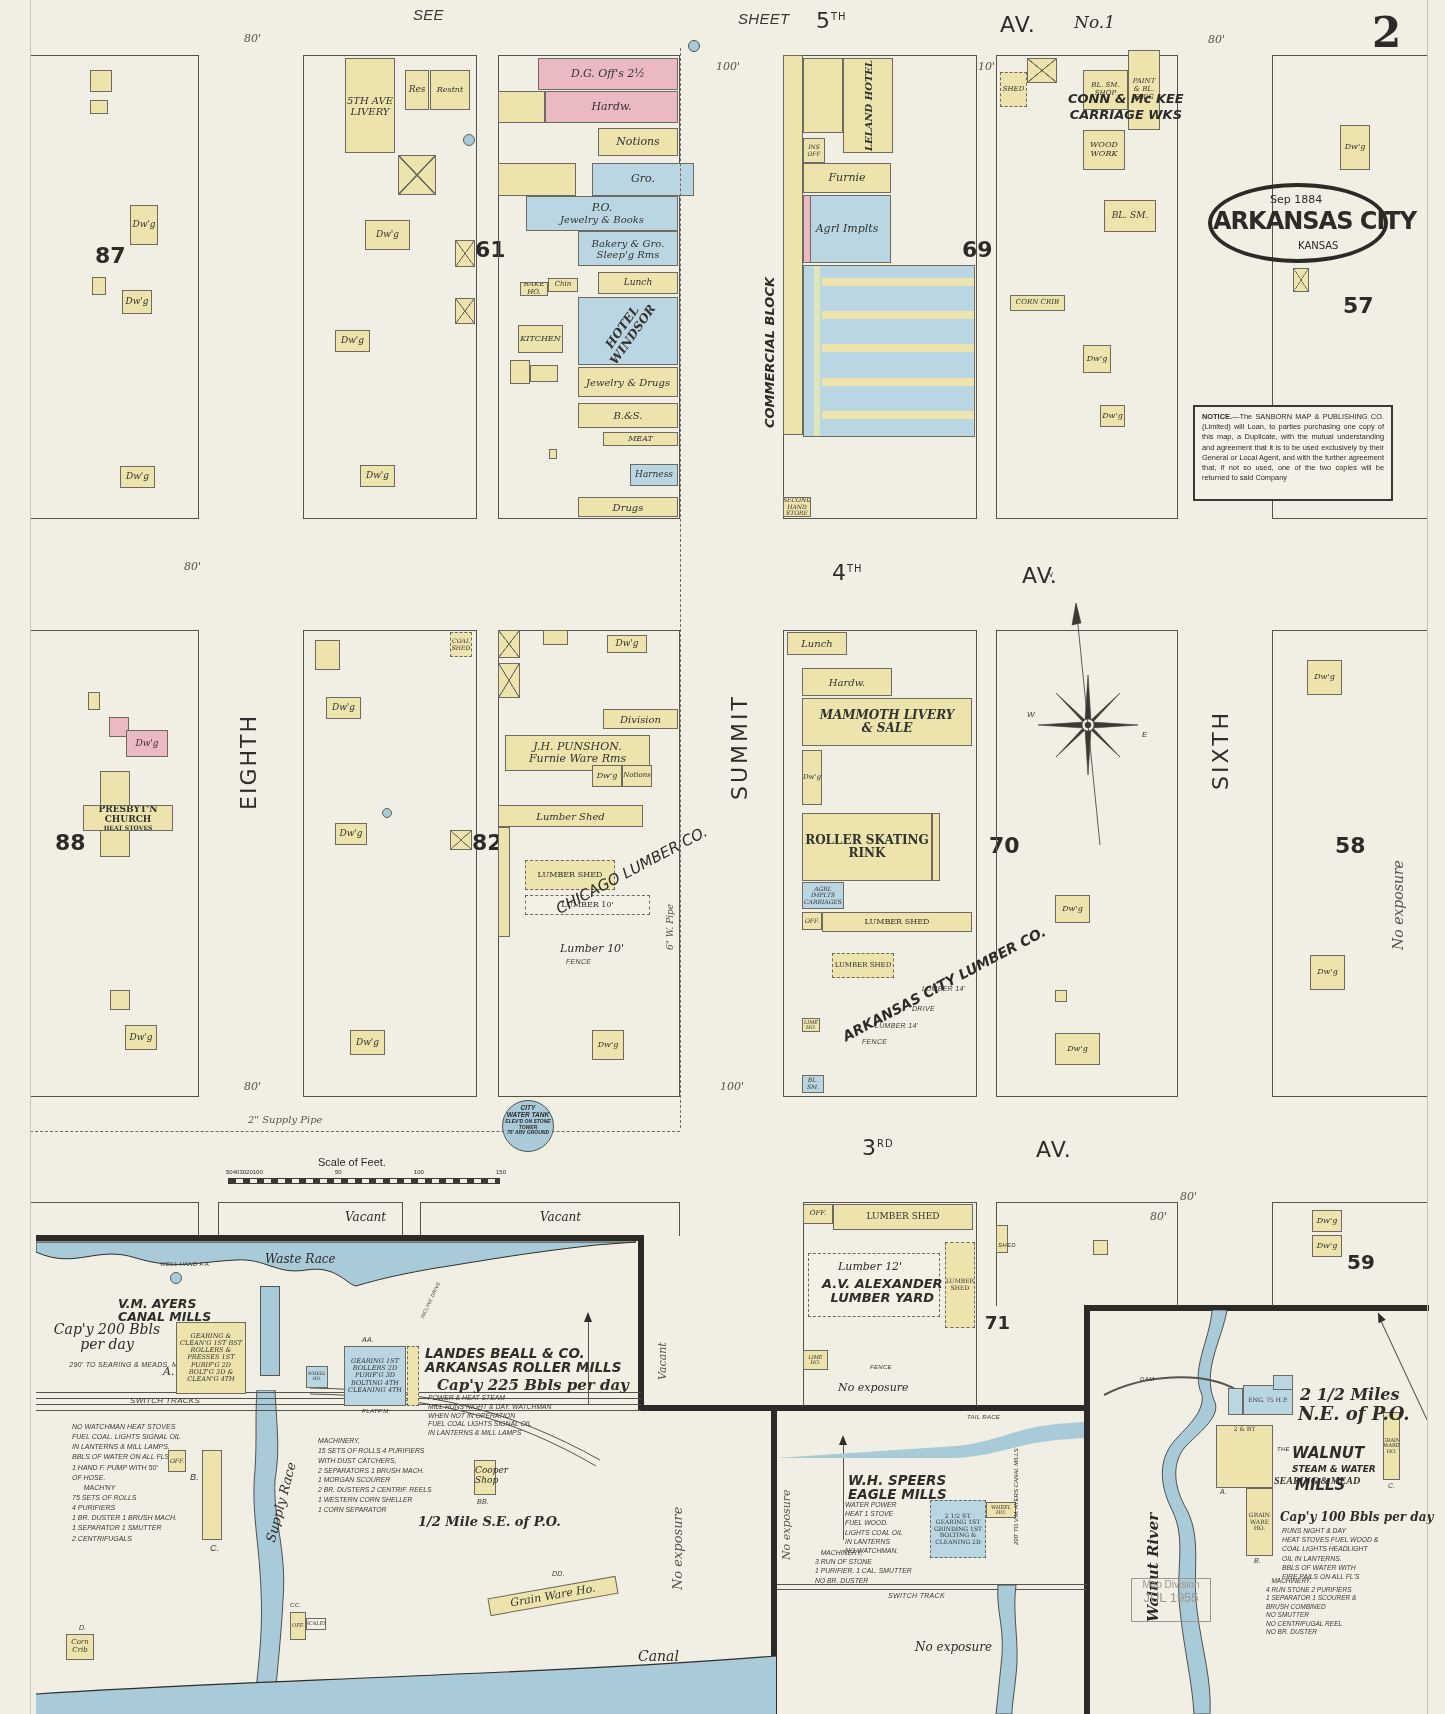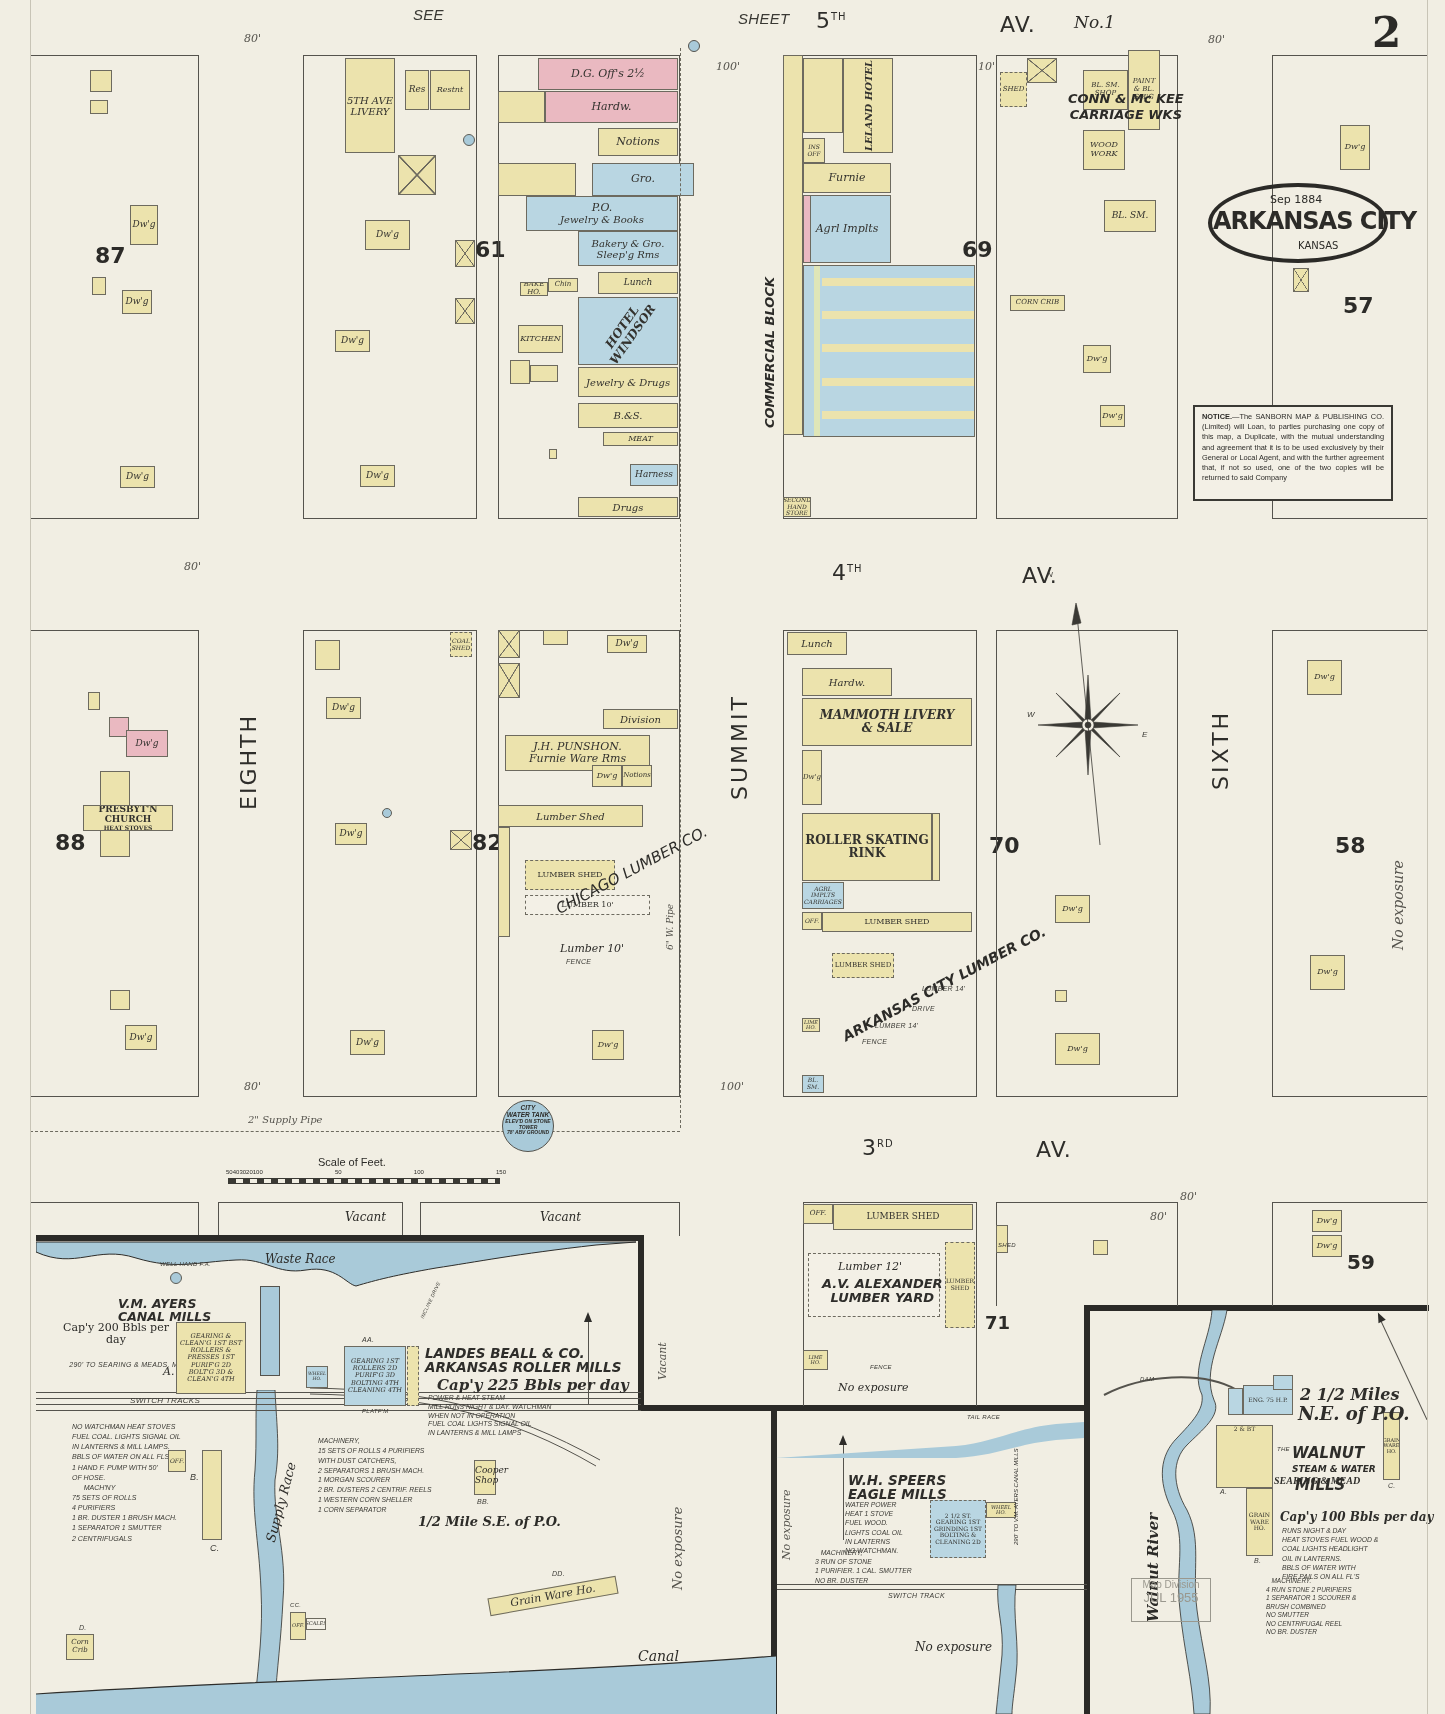--- a/index.html
+++ b/index.html
@@ -432,21 +432,21 @@
   <div class="abs" style="left:36px;top:1404px;width:605px;height:5px;border-top:1px solid #55534d;border-bottom:1px solid #55534d;"></div>
   <div class="abs small-caps" style="left:130px;top:1396px;font-size:8px;">SWITCH TRACKS</div>
   <svg class="abs" style="left:310px;top:1380px;" width="300" height="90" viewBox="0 0 300 90">
     <path d="M0,8 C120,10 200,30 290,80" fill="none" stroke="#55534d" stroke-width="1"></path>
     <path d="M0,14 C120,16 200,36 286,86" fill="none" stroke="#55534d" stroke-width="1"></path>
   </svg>
 
   <div class="circle" style="left:170px;top:1272px;width:10px;height:10px;background:#a9cad9;"></div>
   <div class="abs small-caps" style="left:160px;top:1261px;font-size:6px;">WELL HAND F.A.</div>
   <div class="title-mill" style="left:118px;top:1297px;font-size:12.5px;"><span>V.M. AYERS</span><br><span>CANAL MILLS</span></div>
-  <div class="abs" style="left:56px;top:1322px;width:120px;text-align:center;font-family:'DejaVu Serif',serif;font-size:11px;line-height:1.05;">Cap'y 200 Bbls per day</div>
+  <div class="abs" style="left:47px;top:1322px;width:120px;text-align:center;font-family:'DejaVu Serif',serif;font-style:italic;font-size:14px;line-height:1.05;">Cap'y 200 Bbls per day</div>
   <div class="abs small-caps" style="left:64px;top:1360px;width:130px;text-align:center;font-size:7px;line-height:1.35;">290' TO SEARING &amp; MEADS. MILL</div>
   <div class="bldg y" style="left:176px;top:1322px;width:70px;height:72px;font-size:6.5px;font-style:italic;padding:2px;">
       <span>GEARING &amp; CLEAN'G 1ST BST ROLLERS &amp; PRESSES 1ST PURIF'G 2D BOLT'G 3D &amp; CLEAN'G 4TH</span>
     </div>
   <div class="abs" style="left:163px;top:1365px;font-family:'DejaVu Serif',serif;font-style:italic;font-size:11px;">A.</div>
   <div class="note" style="left:72px;top:1422px;font-size:7px;line-height:1.45;">NO WATCHMAN HEAT STOVES
 FUEL COAL. LIGHTS SIGNAL OIL
 IN LANTERNS &amp; MILL LAMPS.
 BBLS OF WATER ON ALL FLS
 1 HAND F. PUMP WITH 50'

